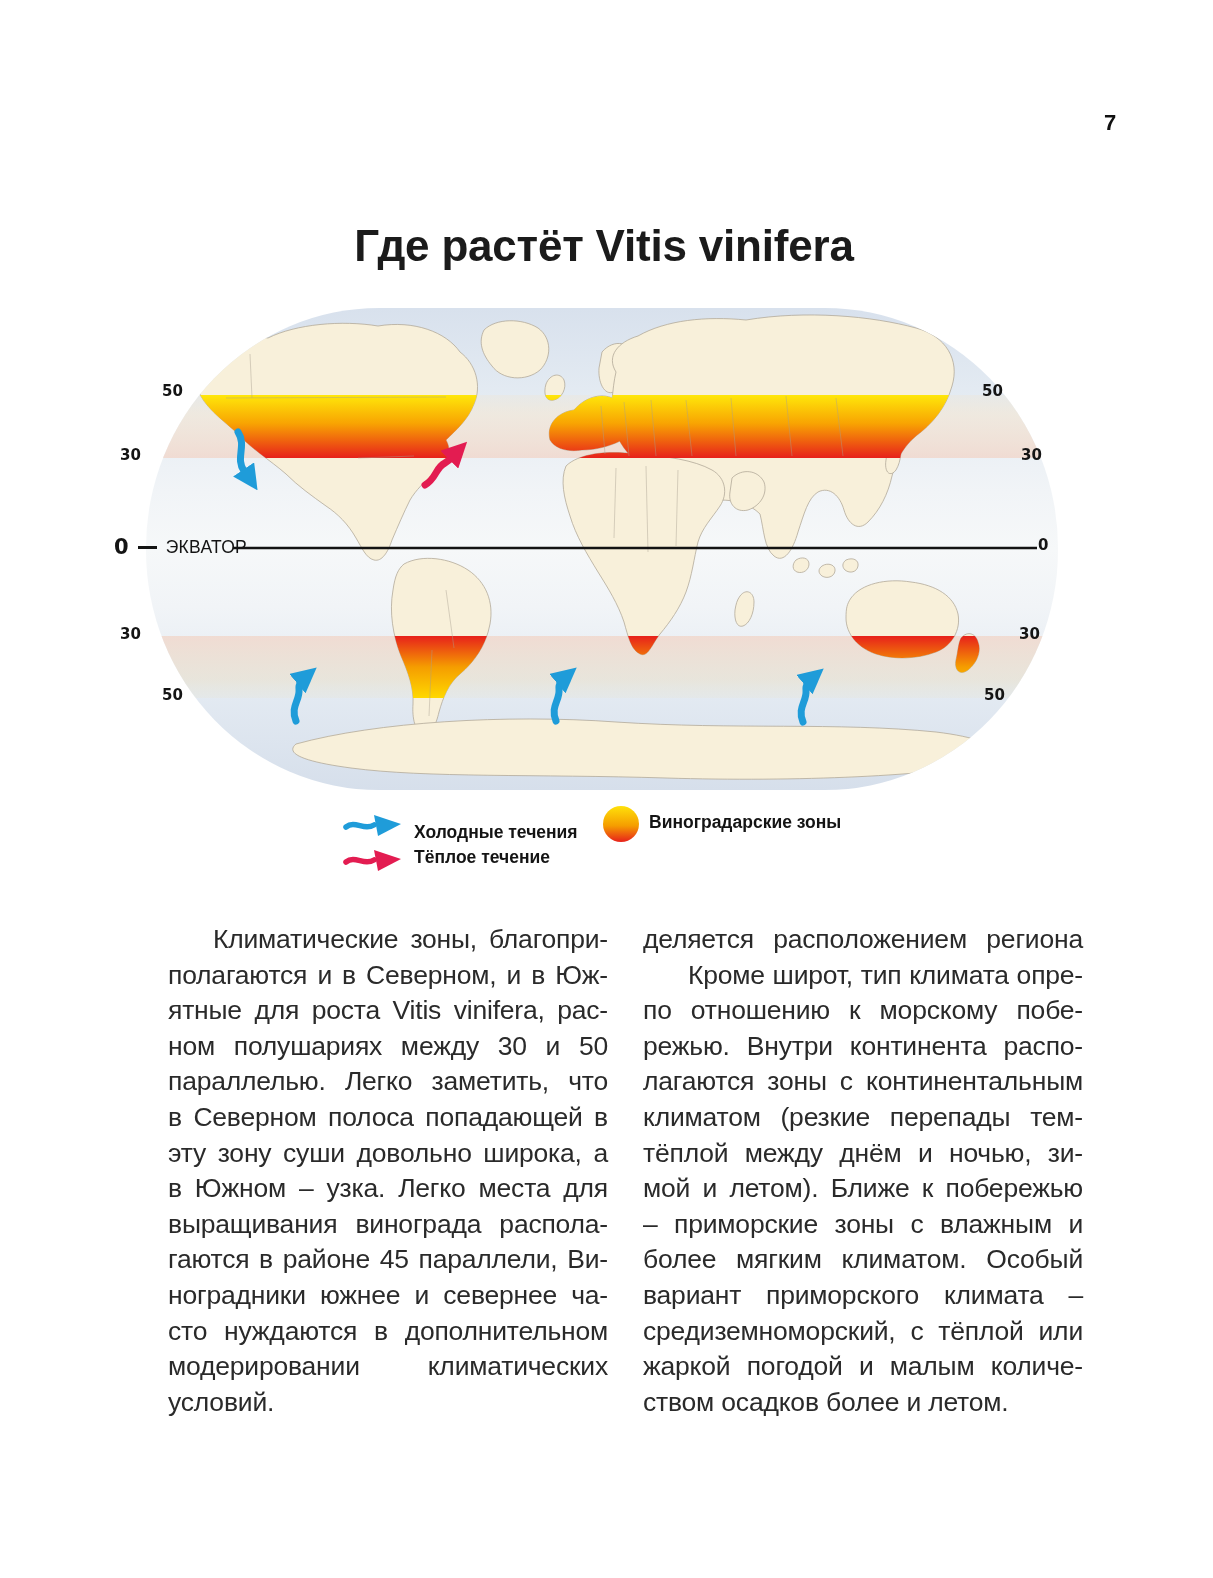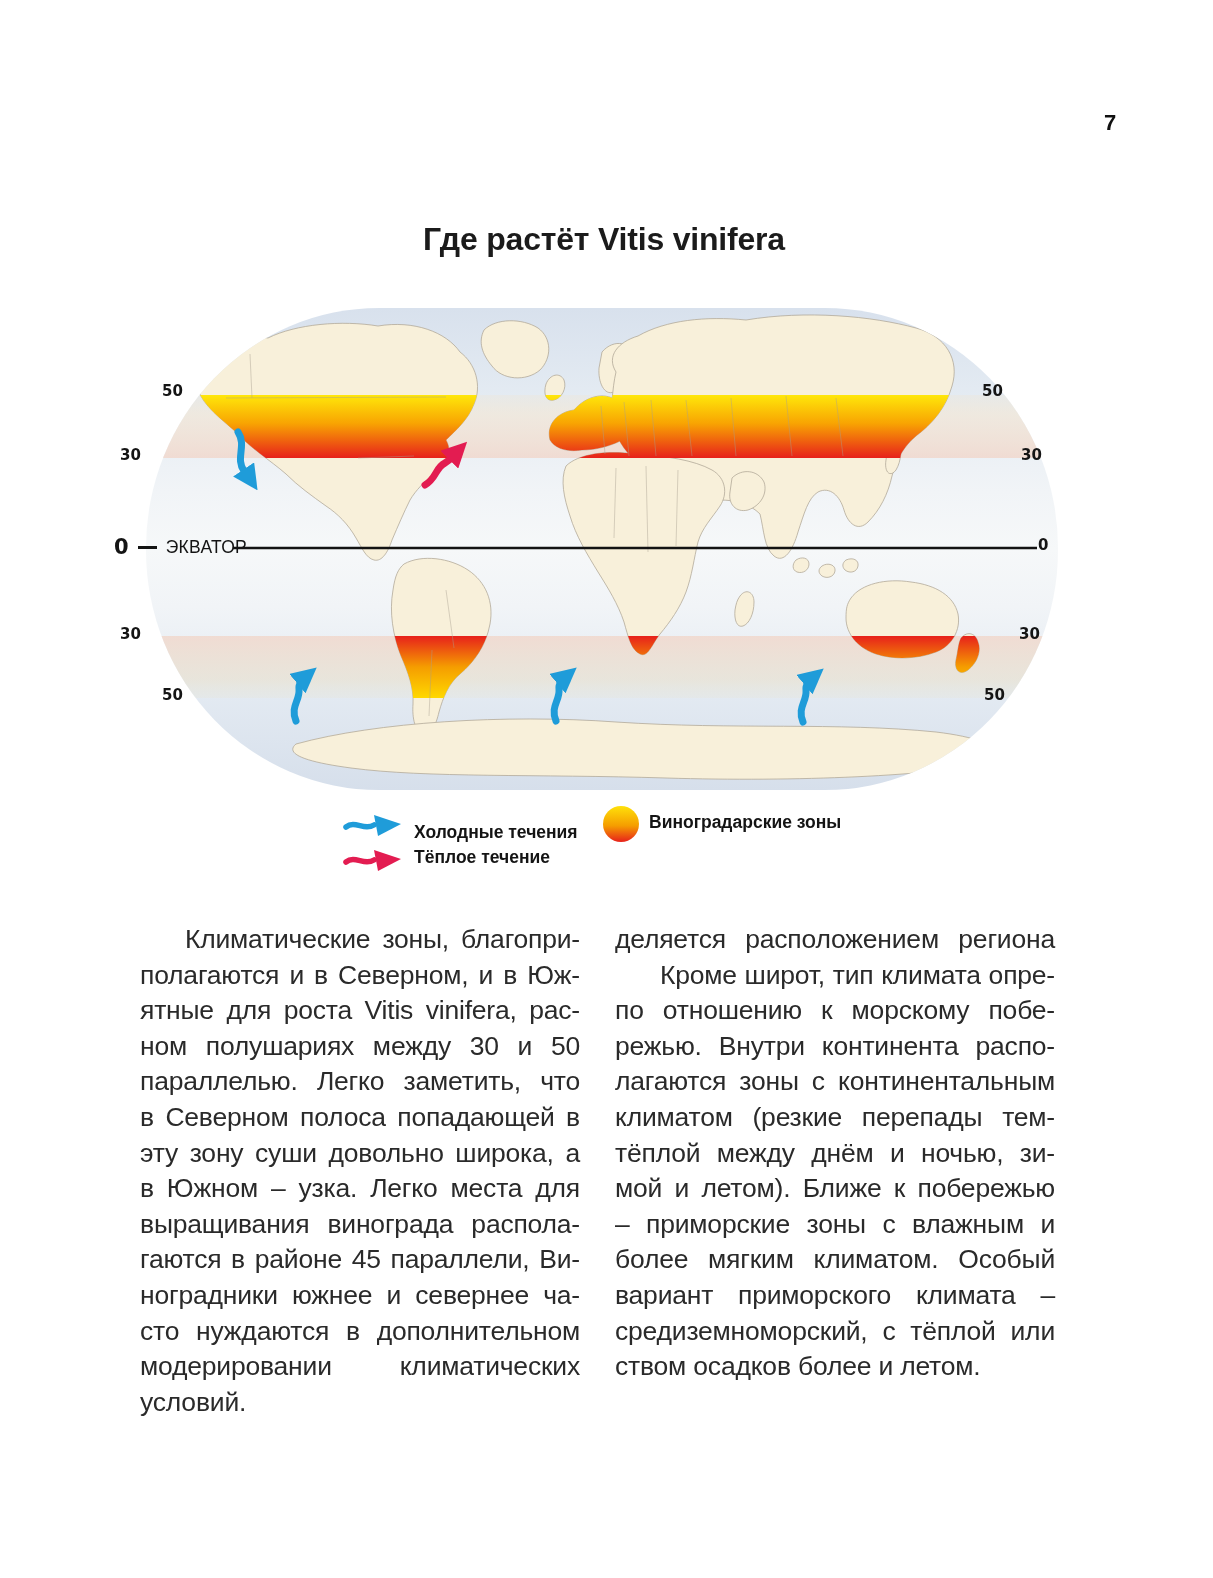--- a/index.html
+++ b/index.html
@@ -7,33 +7,33 @@
     width:1213px; height:1578px;
     background:#ffffff;
     position:relative;
     font-family:"Liberation Sans","DejaVu Sans",sans-serif;
     color:#222;
   }
   .abs { position:absolute; }
 
   .pageno { font-weight:700; font-size:22px; color:#101010; width:28px; text-align:center; }
 
-  .title { font-size:32px; font-weight:700; color:#1b1b1b; text-align:center; letter-spacing:-0.2px; width:910px; }
+  .title { font-size:44px; font-weight:700; color:#1b1b1b; text-align:center; letter-spacing:-0.2px; width:910px; }
 
   .lat { font-weight:700; font-size:15px; color:#141414; font-family:"DejaVu Sans",sans-serif; }
 
   .eq-block { display:flex; align-items:center; gap:9px; }
   .eq-num  { font-weight:700; font-size:21px; color:#141414; font-family:"DejaVu Sans",sans-serif; }
   .eq-dash { width:19px; height:3px; background:#141414; }
   .eq-word { font-weight:400; font-size:17.5px; color:#141414; letter-spacing:0.3px; }
 
   .legend { width:530px; height:76px; }
   .legend-label { font-size:17.5px; font-weight:600; color:#141414; white-space:nowrap; }
 
-  .cols { display:flex; gap:35px; width:915px; }
+  .cols { display:flex; gap:35px; width:915px;margin-left:28px; }
   .col  { width:440px; }
   .tline { font-size:26.5px; line-height:35.6px; color:#2a2a2a;
            text-align:justify; text-align-last:justify; letter-spacing:-0.2px; }
   .tline.first { text-indent:45px; }
   .tline.last  { text-align-last:left; }
 </style>
 </head>
 <body>
 
 <div class="abs pageno" style="left:1096px; top:110px;">7</div>
@@ -246,15 +246,16 @@
       <div class="tline">по отношению к морскому побе-</div>
       <div class="tline">режью. Внутри континента распо-</div>
       <div class="tline">лагаются зоны с континентальным</div>
       <div class="tline">климатом (резкие перепады тем-</div>
       <div class="tline">тёплой между днём и ночью, зи-</div>
       <div class="tline">мой и летом). Ближе к побережью</div>
       <div class="tline">– приморские зоны с влажным и</div>
       <div class="tline">более мягким климатом. Особый</div>
       <div class="tline">вариант приморского климата –</div>
       <div class="tline">средиземноморский, с тёплой или</div>
+      <div class="tline">жаркой погодой и малым количе-</div>
       <div class="tline last">ством осадков более и летом.</div>
     </div>
 </div>
 
 </body></html>

